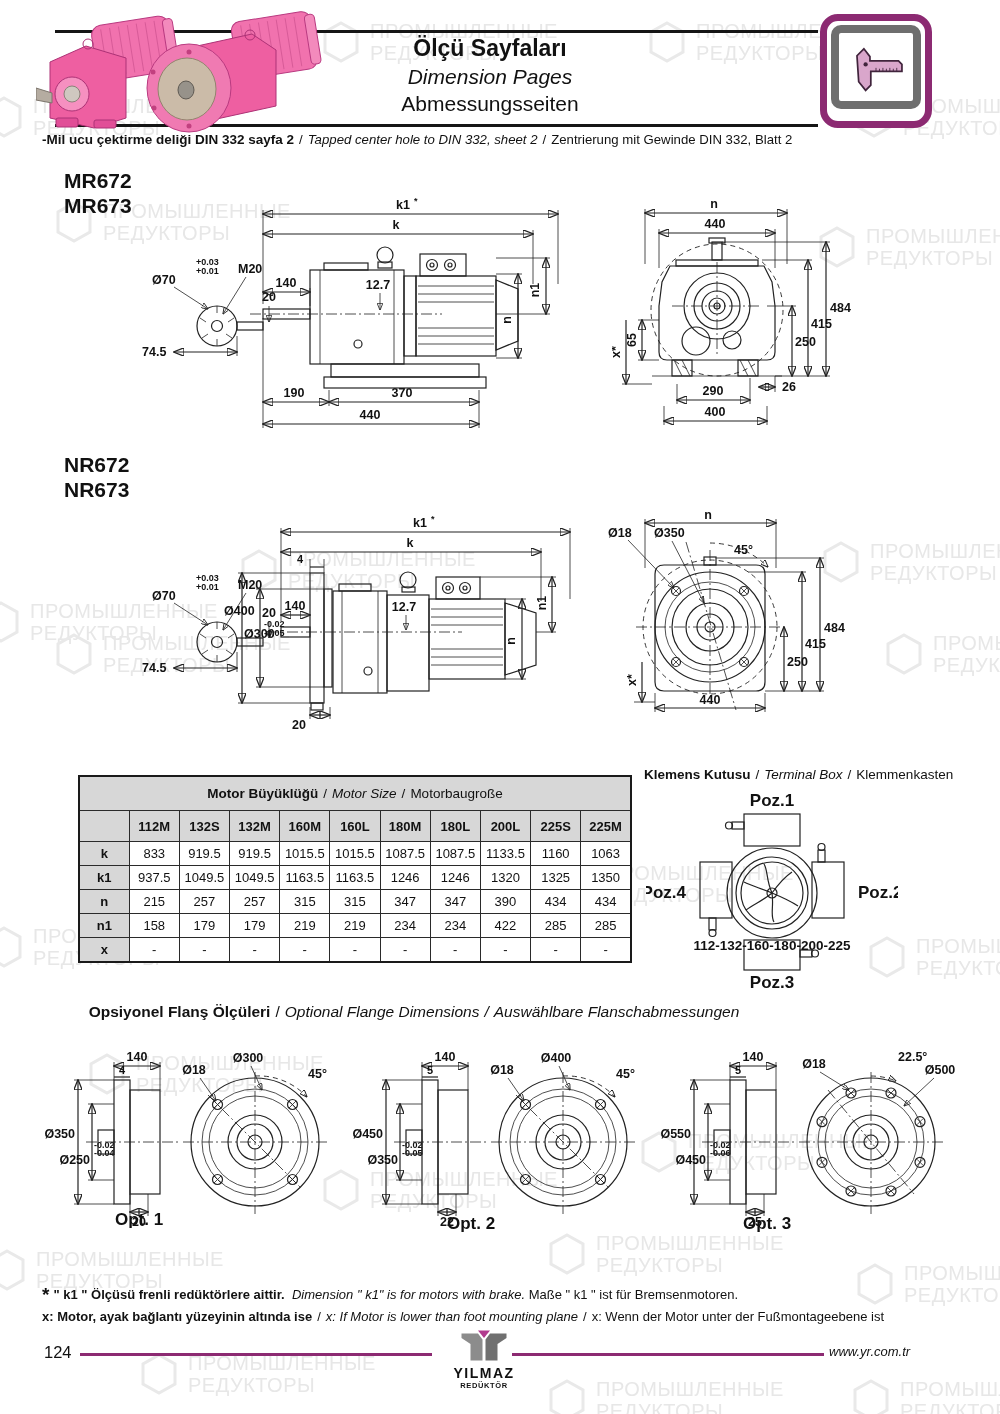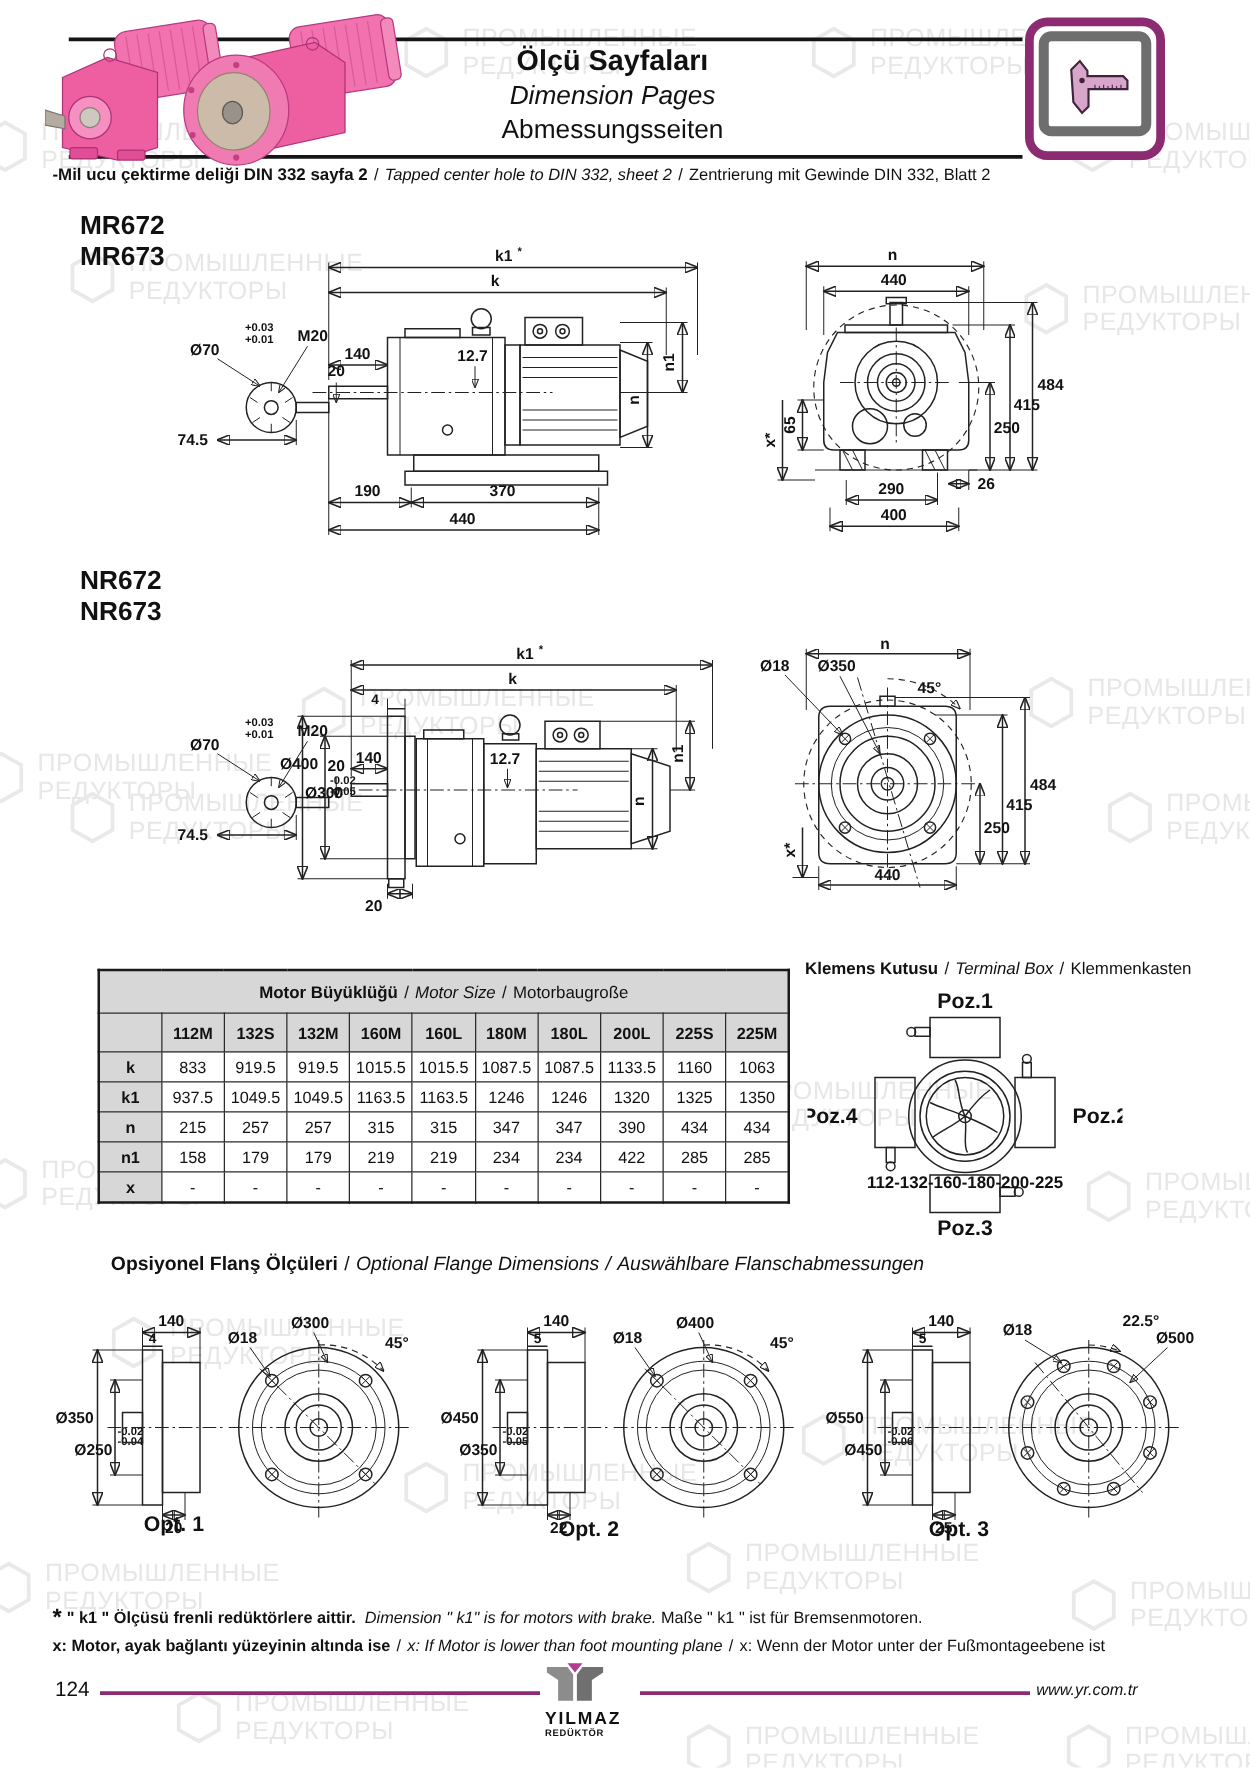--- a/index.html
+++ b/index.html
@@ -49,21 +49,21 @@
   .tb-sizes{position:absolute;left:646px;top:938px;width:252px;text-align:center;
             font-weight:bold;font-size:13.5px;z-index:2}
   .flg-head{position:absolute;left:0;top:1003px;width:828px;text-align:center;font-size:15.5px;z-index:2}
   .optlbl{position:absolute;width:110px;text-align:left;font-size:17px;font-weight:bold;z-index:2}
   
   .note{position:absolute;left:42px;font-size:13px;z-index:2;white-space:nowrap}
   .note .star{font-size:19px;font-weight:bold;vertical-align:-2px;margin-right:4px}
   
   .pagenum{position:absolute;left:44px;top:1343px;font-size:16.5px;z-index:2}
   .fline{position:absolute;top:1353px;height:2.6px;background:#8c2a72;z-index:2}
-  .logo{position:absolute;left:436px;top:1329px;width:72px;text-align:left;z-index:2}
+  .logo{position:absolute;left:448px;top:1329px;width:72px;text-align:center;z-index:2}
   .logo .nm{font-size:14px;font-weight:bold;letter-spacing:1.5px;line-height:1.05}
   .logo .sb{font-size:7.5px;font-weight:bold;letter-spacing:.6px}
   .url{position:absolute;left:829px;top:1344px;font-size:13px;font-style:italic;z-index:2}
 </style>
 </head>
 <body>
 
 <div class="wm" style="left:-15px;top:95px">
     <svg width="38" height="42" viewBox="0 0 38 42">
       <path d="M19 2 35 11v20L19 40 3 31V11z"></path>

